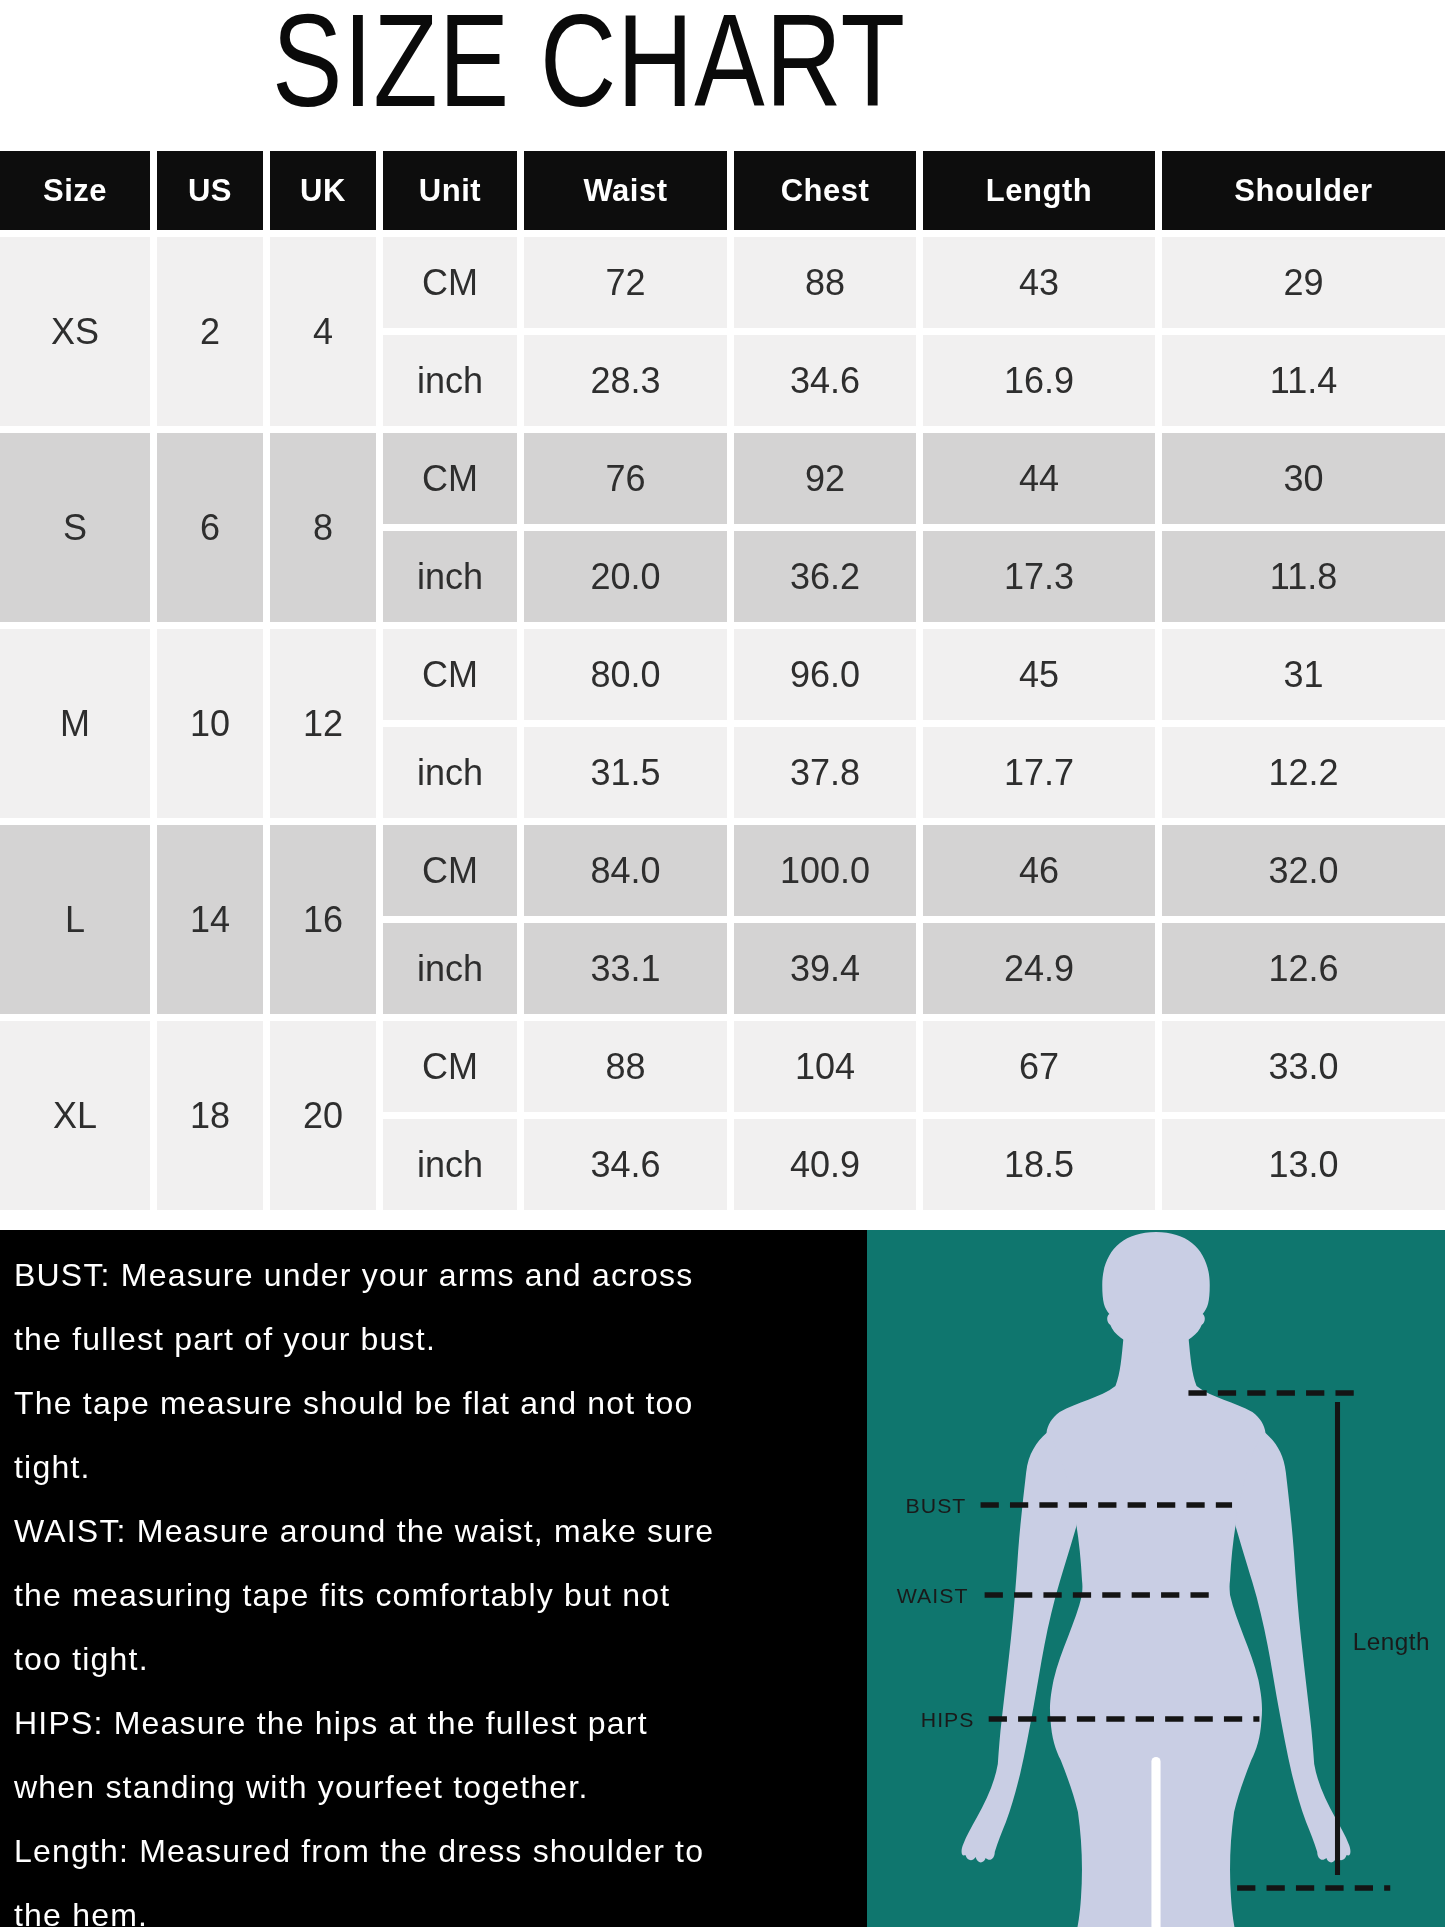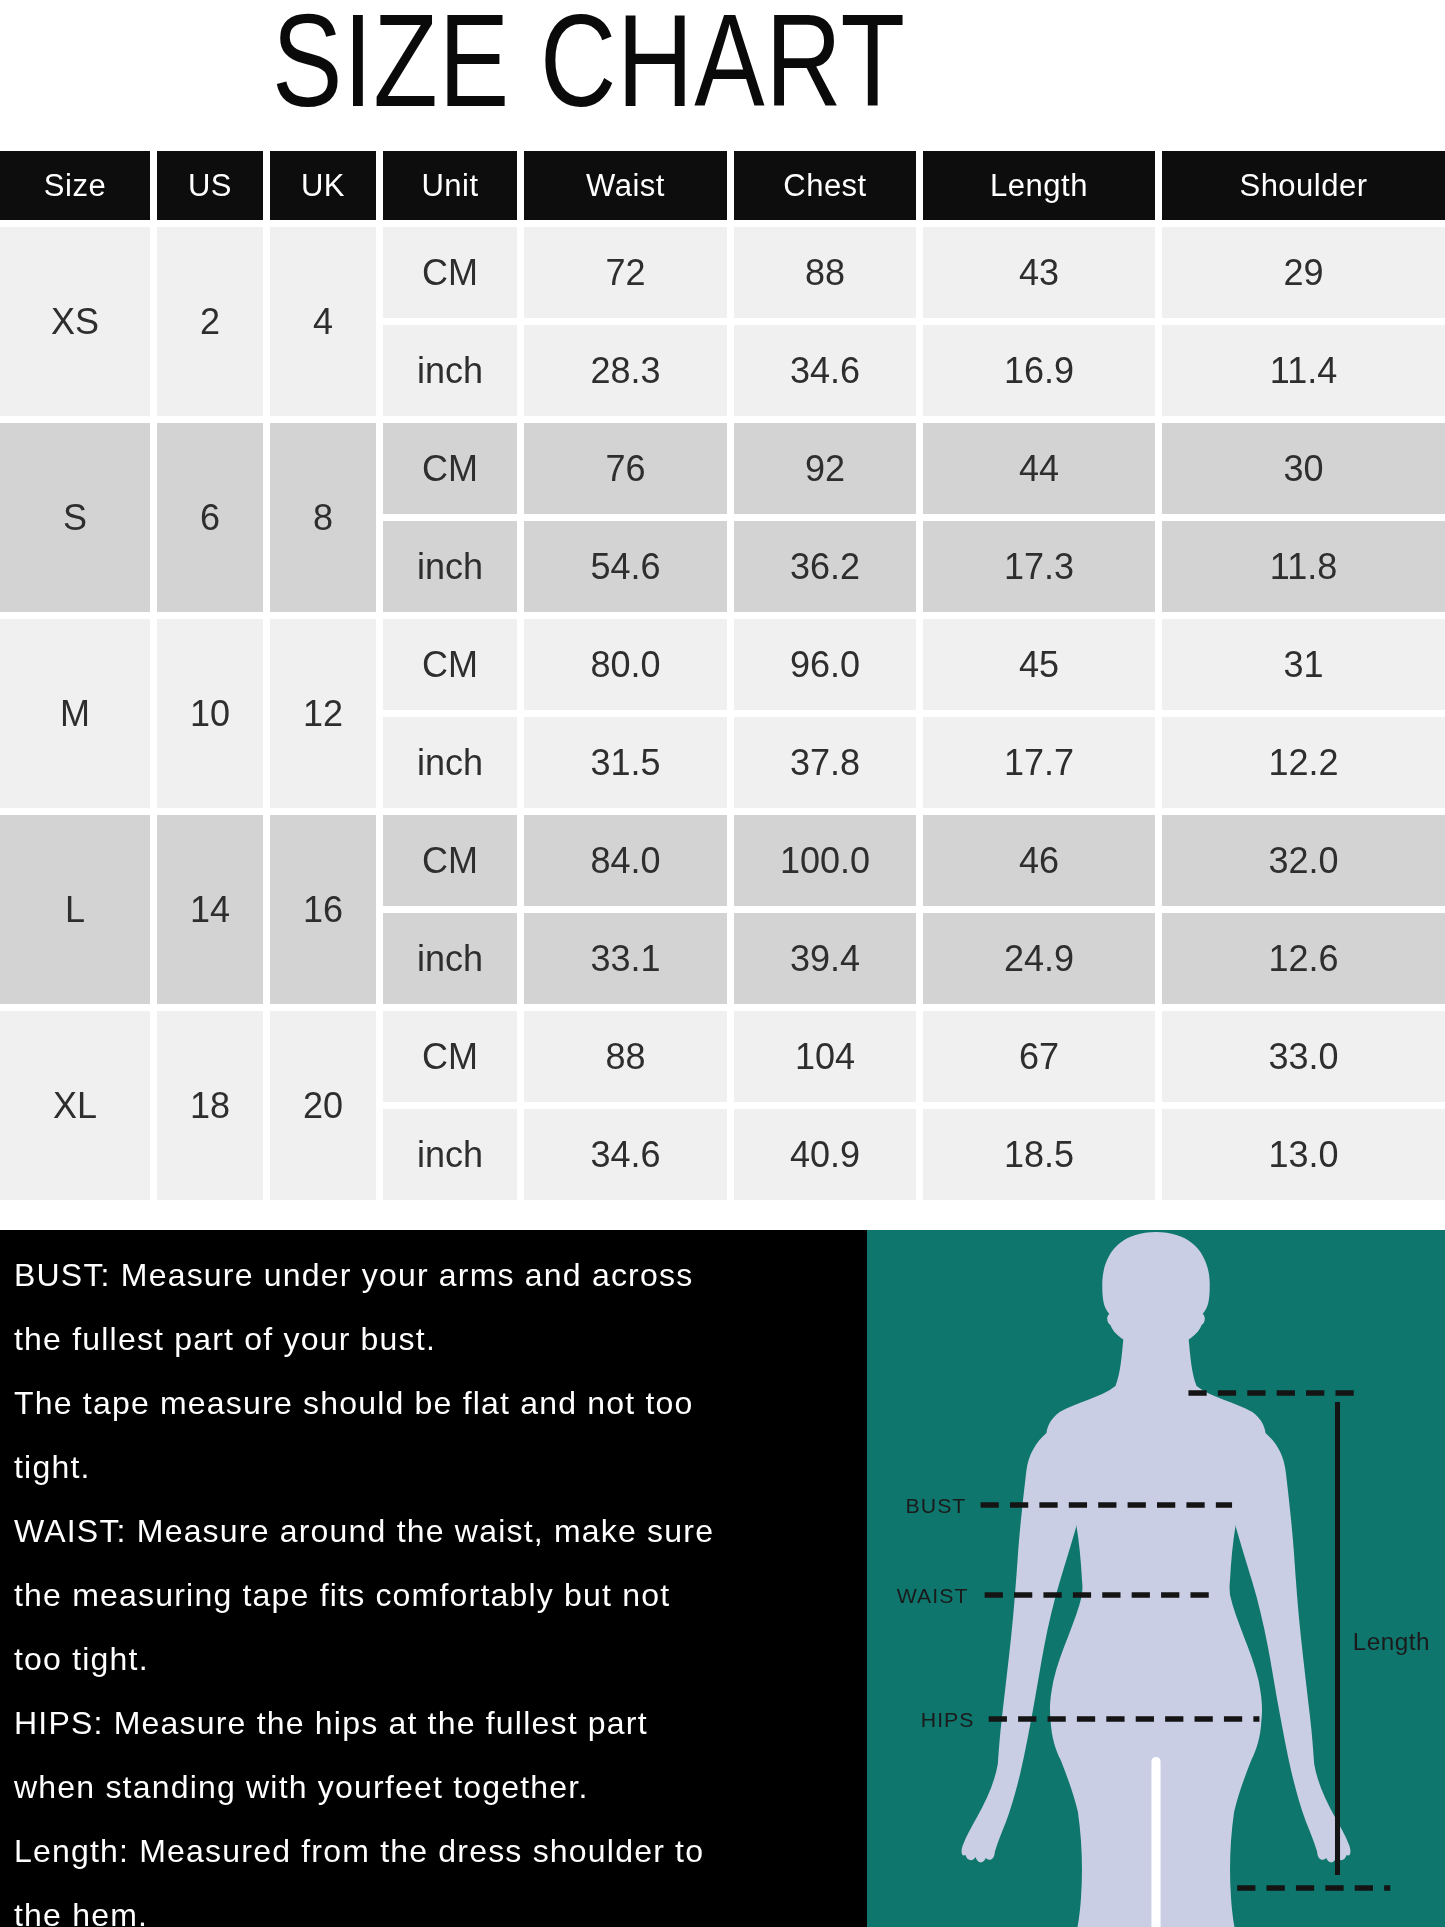--- a/index.html
+++ b/index.html
@@ -16,22 +16,22 @@
     letter-spacing:1px; color:#0a0a0a; white-space:nowrap;
     transform:scaleX(0.8); transform-origin:left center;
   }
   
   .size-table {
     position:absolute; top:136px; left:-7px; width:1459px;
     border-collapse:separate; border-spacing:7px;
     table-layout:fixed; text-align:center;
   }
   .size-table th {
-    background:#0d0d0d; color:#ffffff; font-weight:400;
-    font-size:31px; height:69px; letter-spacing:0.5px;
+    background:#0d0d0d; color:#ffffff; font-weight:700;
+    font-size:31px; height:79px; letter-spacing:0.5px;
   }
   .size-table td {
     font-size:36px; color:#2e2e2e; font-weight:400; height:91px;
   }
   .size-table td.light { background:#f1f0f0; }
   .size-table td.dark  { background:#d4d3d3; }
   
   .instructions {
     position:absolute; left:0; top:1222px; width:867px; height:705px;
     background:#000000; color:#ffffff;
@@ -104,21 +104,21 @@
       <td class="dark" rowspan="2">6</td>
       <td class="dark" rowspan="2">8</td>
       <td class="dark">CM</td>
       <td class="dark">76</td>
       <td class="dark">92</td>
       <td class="dark">44</td>
       <td class="dark">30</td>
     </tr>
     <tr>
       <td class="dark">inch</td>
-      <td class="dark">54.6</td>
+      <td class="dark">20.0</td>
       <td class="dark">36.2</td>
       <td class="dark">17.3</td>
       <td class="dark">11.8</td>
     </tr>
 
     <tr>
       <td class="light" rowspan="2">M</td>
       <td class="light" rowspan="2">10</td>
       <td class="light" rowspan="2">12</td>
       <td class="light">CM</td>

